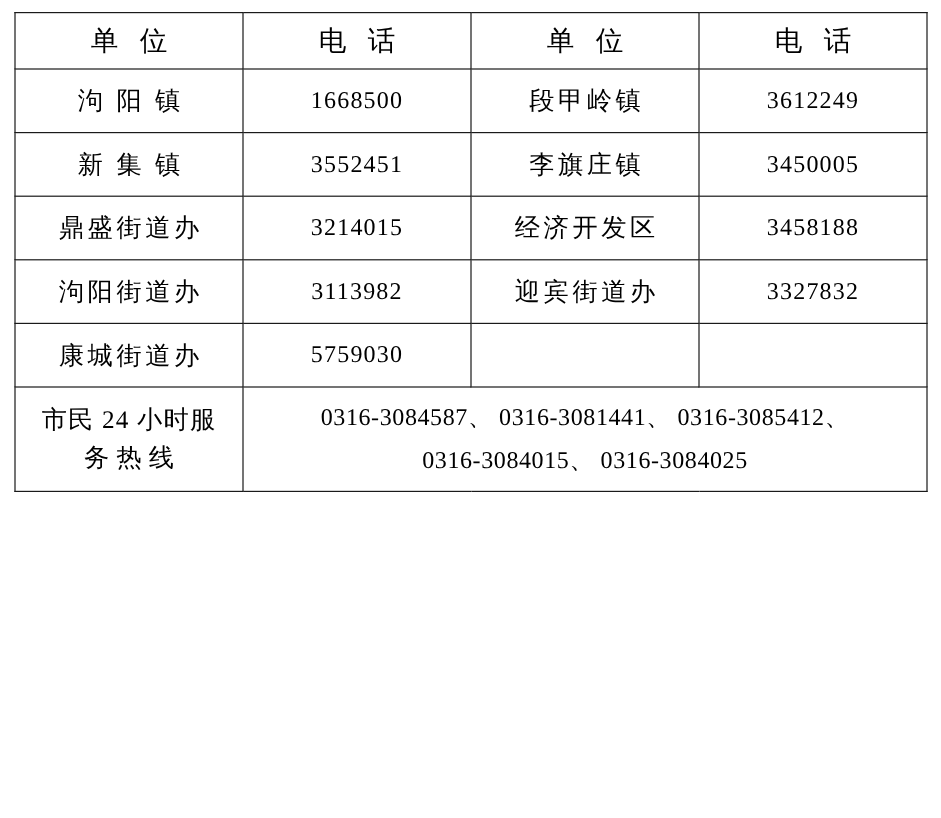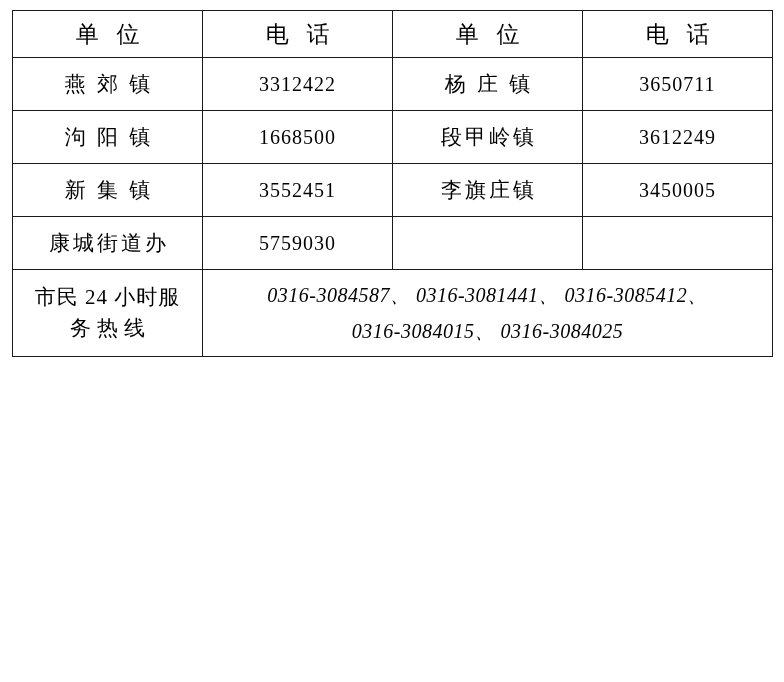--- a/index.html
+++ b/index.html
@@ -77,21 +77,20 @@
   }
   .hotline-value {
     height: 86px;
     font-size: 20px;
     line-height: 1.8;
     letter-spacing: 0.5px;
     padding: 4px 8px;
   }
   .hotline-value .hl-line {
     display: block;
-    font-style: italic;
   }
 </style>
 </head>
 <body>
 
 <div class="page">
   <table class="phone-table">
     <colgroup>
       <col class="c-unit1">
       <col class="c-tel1">
@@ -101,36 +100,42 @@
     <thead>
       <tr>
         <th class="hdr-cell">单 位</th>
         <th class="hdr-cell">电 话</th>
         <th class="hdr-cell">单 位</th>
         <th class="hdr-cell">电 话</th>
       </tr>
     </thead>
     <tbody>
       <tr>
-        <td class="unit-cell">燕 郊 镇</td>
-        <td class="tel-cell">3312422</td>
-        <td class="unit-cell">杨 庄 镇</td>
-        <td class="tel-cell">3650711</td>
-      </tr>
-      <tr>
         <td class="unit-cell">泃 阳 镇</td>
         <td class="tel-cell">1668500</td>
         <td class="unit-cell">段甲岭镇</td>
         <td class="tel-cell">3612249</td>
       </tr>
       <tr>
         <td class="unit-cell">新 集 镇</td>
         <td class="tel-cell">3552451</td>
         <td class="unit-cell">李旗庄镇</td>
         <td class="tel-cell">3450005</td>
+      </tr>
+      <tr>
+        <td class="unit-cell">鼎盛街道办</td>
+        <td class="tel-cell">3214015</td>
+        <td class="unit-cell">经济开发区</td>
+        <td class="tel-cell">3458188</td>
+      </tr>
+      <tr>
+        <td class="unit-cell">泃阳街道办</td>
+        <td class="tel-cell">3113982</td>
+        <td class="unit-cell">迎宾街道办</td>
+        <td class="tel-cell">3327832</td>
       </tr>
       <tr>
         <td class="unit-cell">康城街道办</td>
         <td class="tel-cell">5759030</td>
         <td class="empty-cell"></td>
         <td class="empty-cell"></td>
       </tr>
       <tr>
         <td class="hotline-label">
           <span>市民 24 小时服</span>

